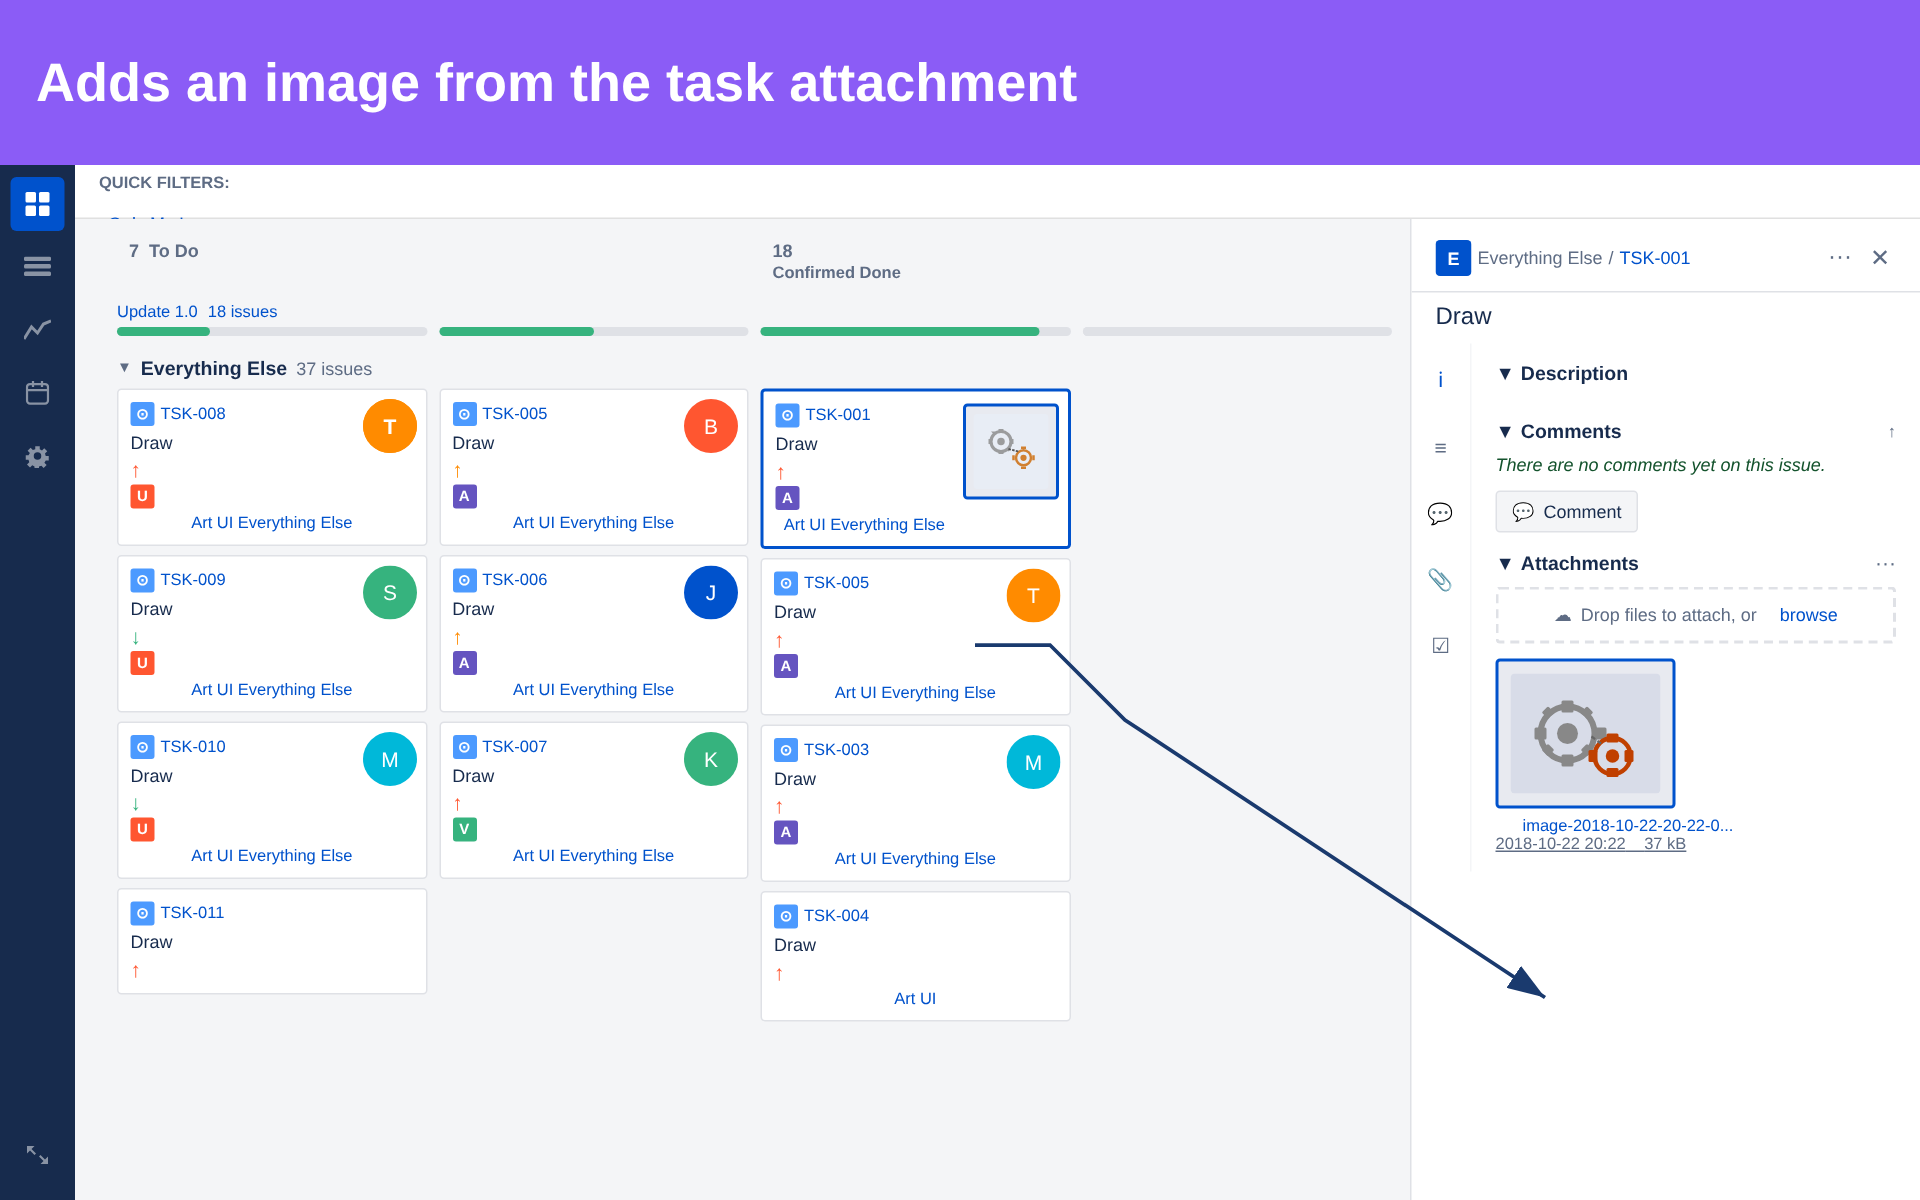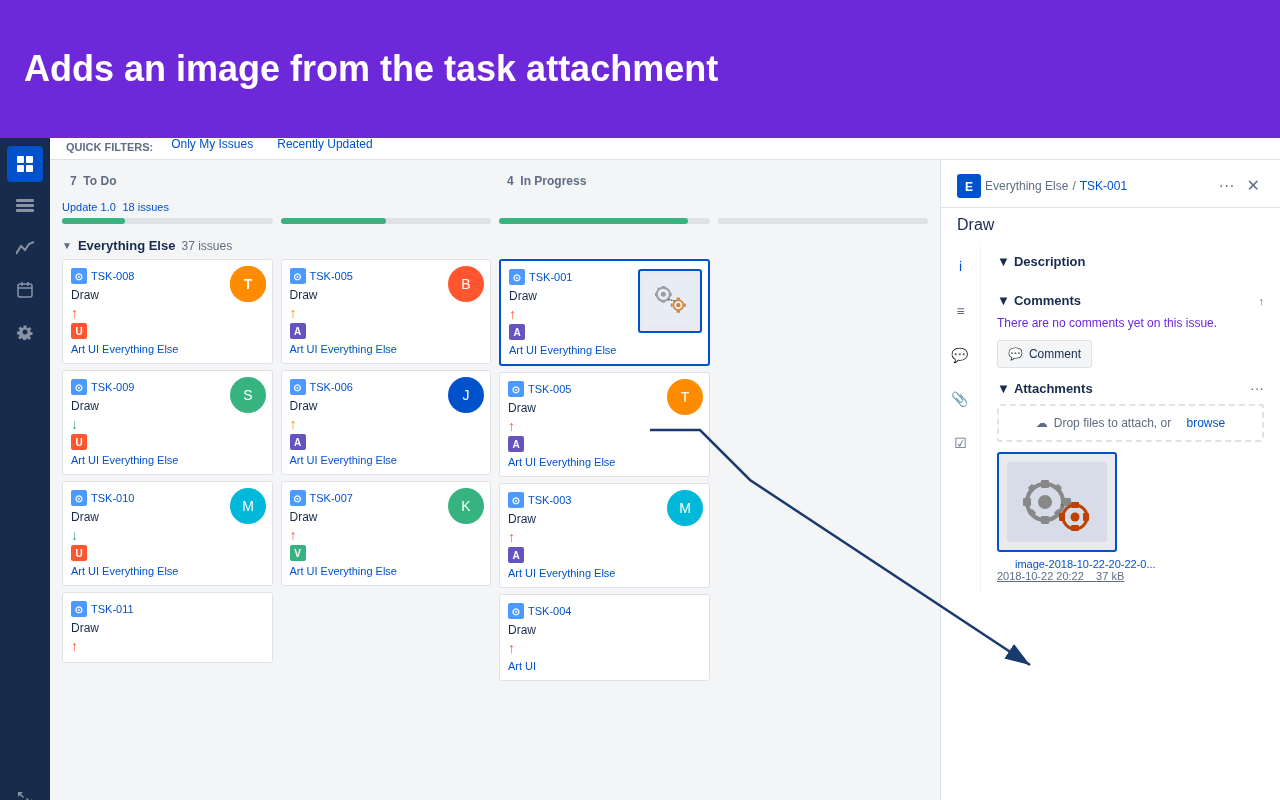--- a/index.html
+++ b/index.html
@@ -1,25 +1,25 @@
 <!DOCTYPE html>
 <html><head>
   <meta charset="utf-8">
   <style>
     * { box-sizing: border-box; margin: 0; padding: 0; }
     body { font-family: -apple-system, BlinkMacSystemFont, 'Segoe UI', Arial, sans-serif; font-size: 12px; background: #f4f5f7; overflow: hidden; }
 
     
     .banner {
-      background: #6d28d9;
+      background: #8b5cf6;
       color: #fff;
       font-size: 36px;
       font-weight: 900;
       padding: 18px 24px;
-      height: 138px;
+      height: 110px;
       display: flex;
       align-items: center;
     }
 
     
     .app-layout { display: flex; height: calc(800px - 110px); }
 
     
     .sidebar {
       width: 50px;
@@ -44,36 +44,37 @@
 
     
     .main { flex: 1; display: flex; flex-direction: column; overflow: hidden; }
 
     
     .quick-filters-bar {
       background: #fff;
       border-bottom: 1px solid #e0e0e0;
       padding: 6px 16px;
       display: flex;
-      align-items: flex-end;
+      align-items: flex-start;
       gap: 12px;
-      height: 22px;
+      height: 36px;
       flex-shrink: 0;
+      flex-direction: column;
     }
     .quick-filters-label { color: #5e6c84; font-size: 11px; font-weight: 600; text-transform: uppercase; }
     .quick-filter-btn {
       color: #0052cc;
       font-size: 12px;
       cursor: pointer;
       padding: 2px 6px;
       border-radius: 3px;
     }
 
     
-    .board-area { flex: 1; display: flex; overflow: hidden; }
+    .board-area { flex: 1; display: flex; overflow: hidden; margin-left: 16px; }
 
     
     .kanban { flex: 1; overflow-x: auto; overflow-y: hidden; display: flex; flex-direction: column; }
 
     
     .col-headers {
       display: flex;
       background: #f4f5f7;
       padding: 8px 12px 0;
       gap: 8px;
@@ -139,21 +140,21 @@
       border-radius: 3px;
       border: 1px solid #dfe1e6;
       padding: 8px;
       cursor: pointer;
       position: relative;
     }
     .card.selected { border: 2px solid #0052cc; }
     .card-header { display: flex; align-items: center; gap: 4px; margin-bottom: 4px; }
     .card-id { color: #0052cc; font-size: 11px; }
     .card-title { font-size: 12px; color: #172b4d; margin-bottom: 3px; }
-    .card-tags { display: flex; flex-wrap: wrap; gap: 3px; margin-top: 4px; }
+    .card-tags { display: flex; flex-wrap: wrap; gap: 3px; margin-top: 4px; justify-content: center; }
     .tag { font-size: 11px; color: #0052cc; }
     .card-avatar-wrap { position: absolute; right: 6px; top: 6px; }
     .avatar-circle {
       width: 32px; height: 32px; border-radius: 50%;
       display: flex; align-items: center; justify-content: center;
       font-size: 14px; font-weight: bold; color: #fff;
     }
 
     
     .priority-up { color: #ff5630; font-size: 14px; }
@@ -217,21 +218,21 @@
     .section-title {
       font-size: 13px;
       font-weight: 600;
       color: #172b4d;
       margin-bottom: 8px;
       display: flex;
       align-items: center;
       gap: 4px;
     }
     .description-text { font-size: 12px; color: #172b4d; line-height: 1.5; }
-    .no-comments { font-size: 12px; color: #6d28d9; margin-bottom: 10px; }
+    .no-comments { font-size: 12px; color: #14532d; font-style: italic; margin-bottom: 10px; }
     .comment-btn {
       display: flex; align-items: center; gap: 6px;
       background: #f4f5f7; border: 1px solid #dfe1e6;
       border-radius: 3px; padding: 6px 10px;
       font-size: 12px; color: #172b4d; cursor: pointer;
       margin-bottom: 12px;
     }
 
     
     .attachment-header { display: flex; align-items: center; justify-content: space-between; }
@@ -327,23 +328,23 @@
 
     <div class="board-area">
 
       <div class="kanban">
 
         <div class="col-headers">
           <div class="col-header">
             <span>7</span>
             &nbsp;<span>To Do</span>
           </div>
-          <div class="col-header">
-            <span>4</span>
-            &nbsp;<span>In Progress</span>
+          <div class="col-header confirmed">
+            <span>18</span>
+            <div class="col-header-confirmed-done">Confirmed Done</div>
           </div>
         </div>
 
         <div class="swimlanes">
 
           <div class="update-row">
             <span class="update-label">
               <span>Update 1.0</span>
               &nbsp;<span style="color:#0052cc;font-size:11px">18 issues</span>
             </span>

